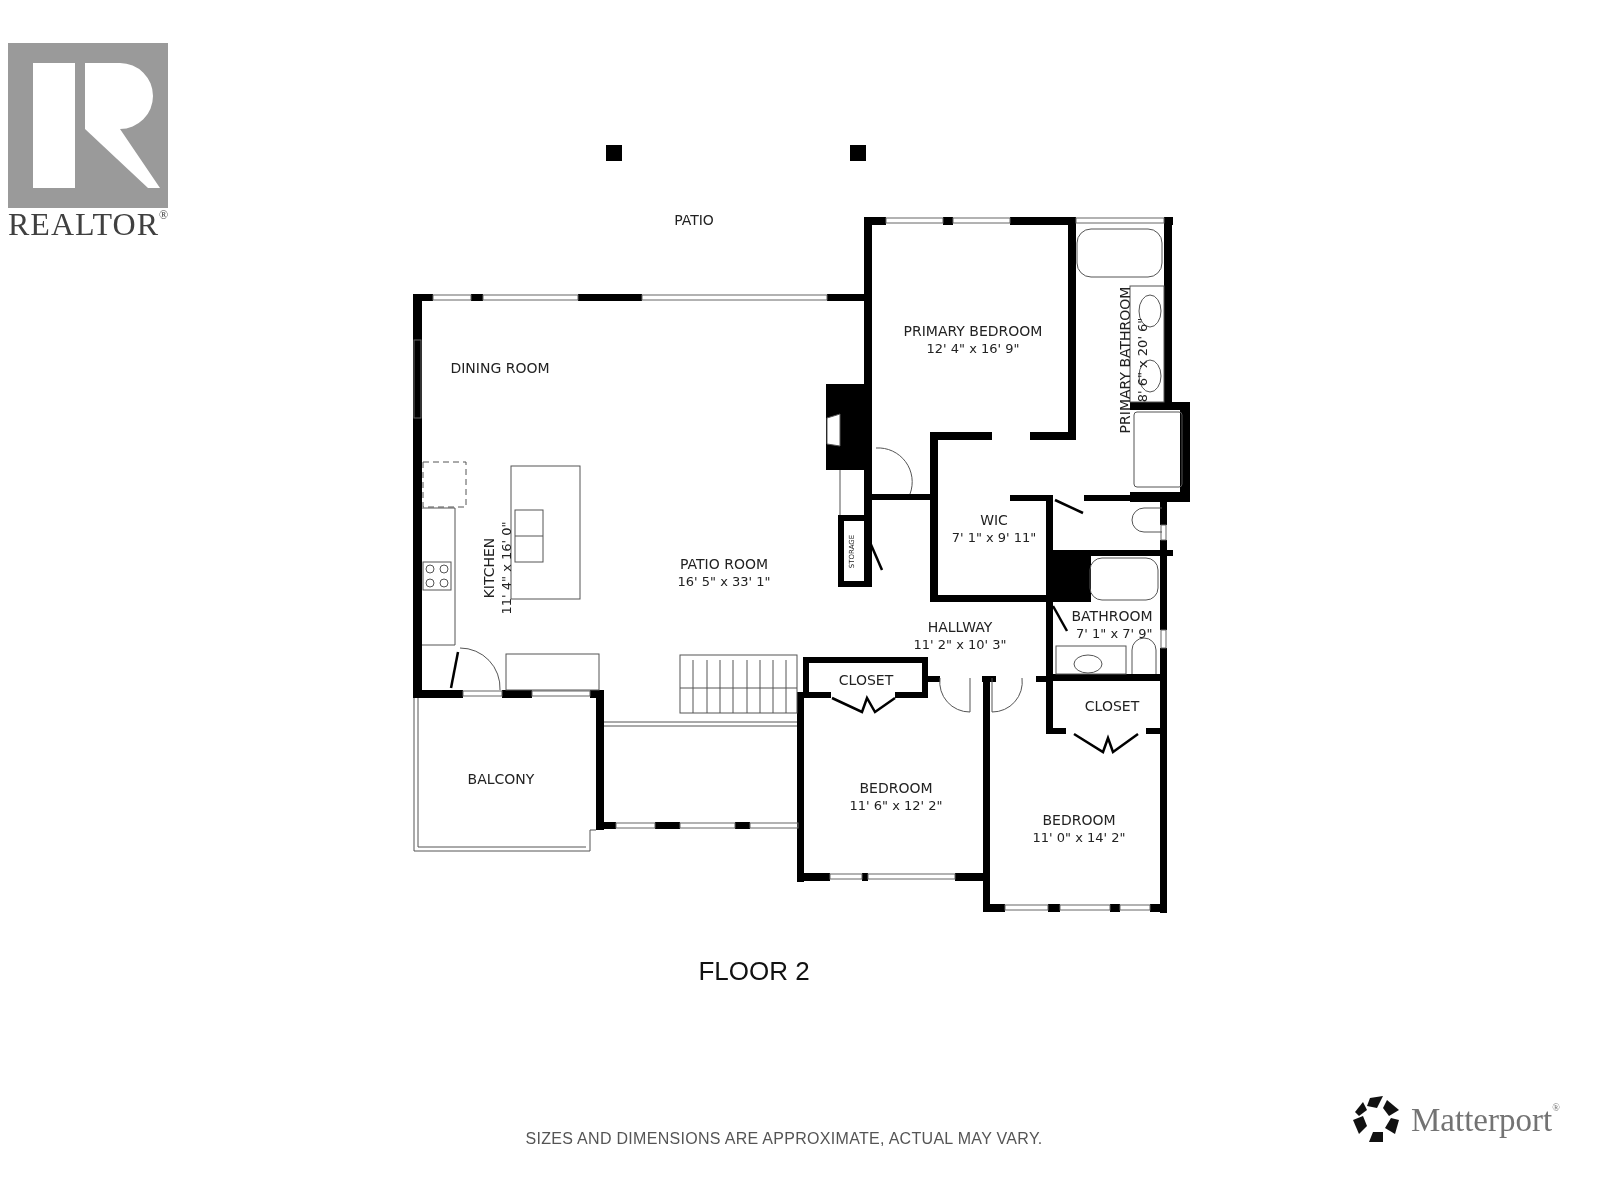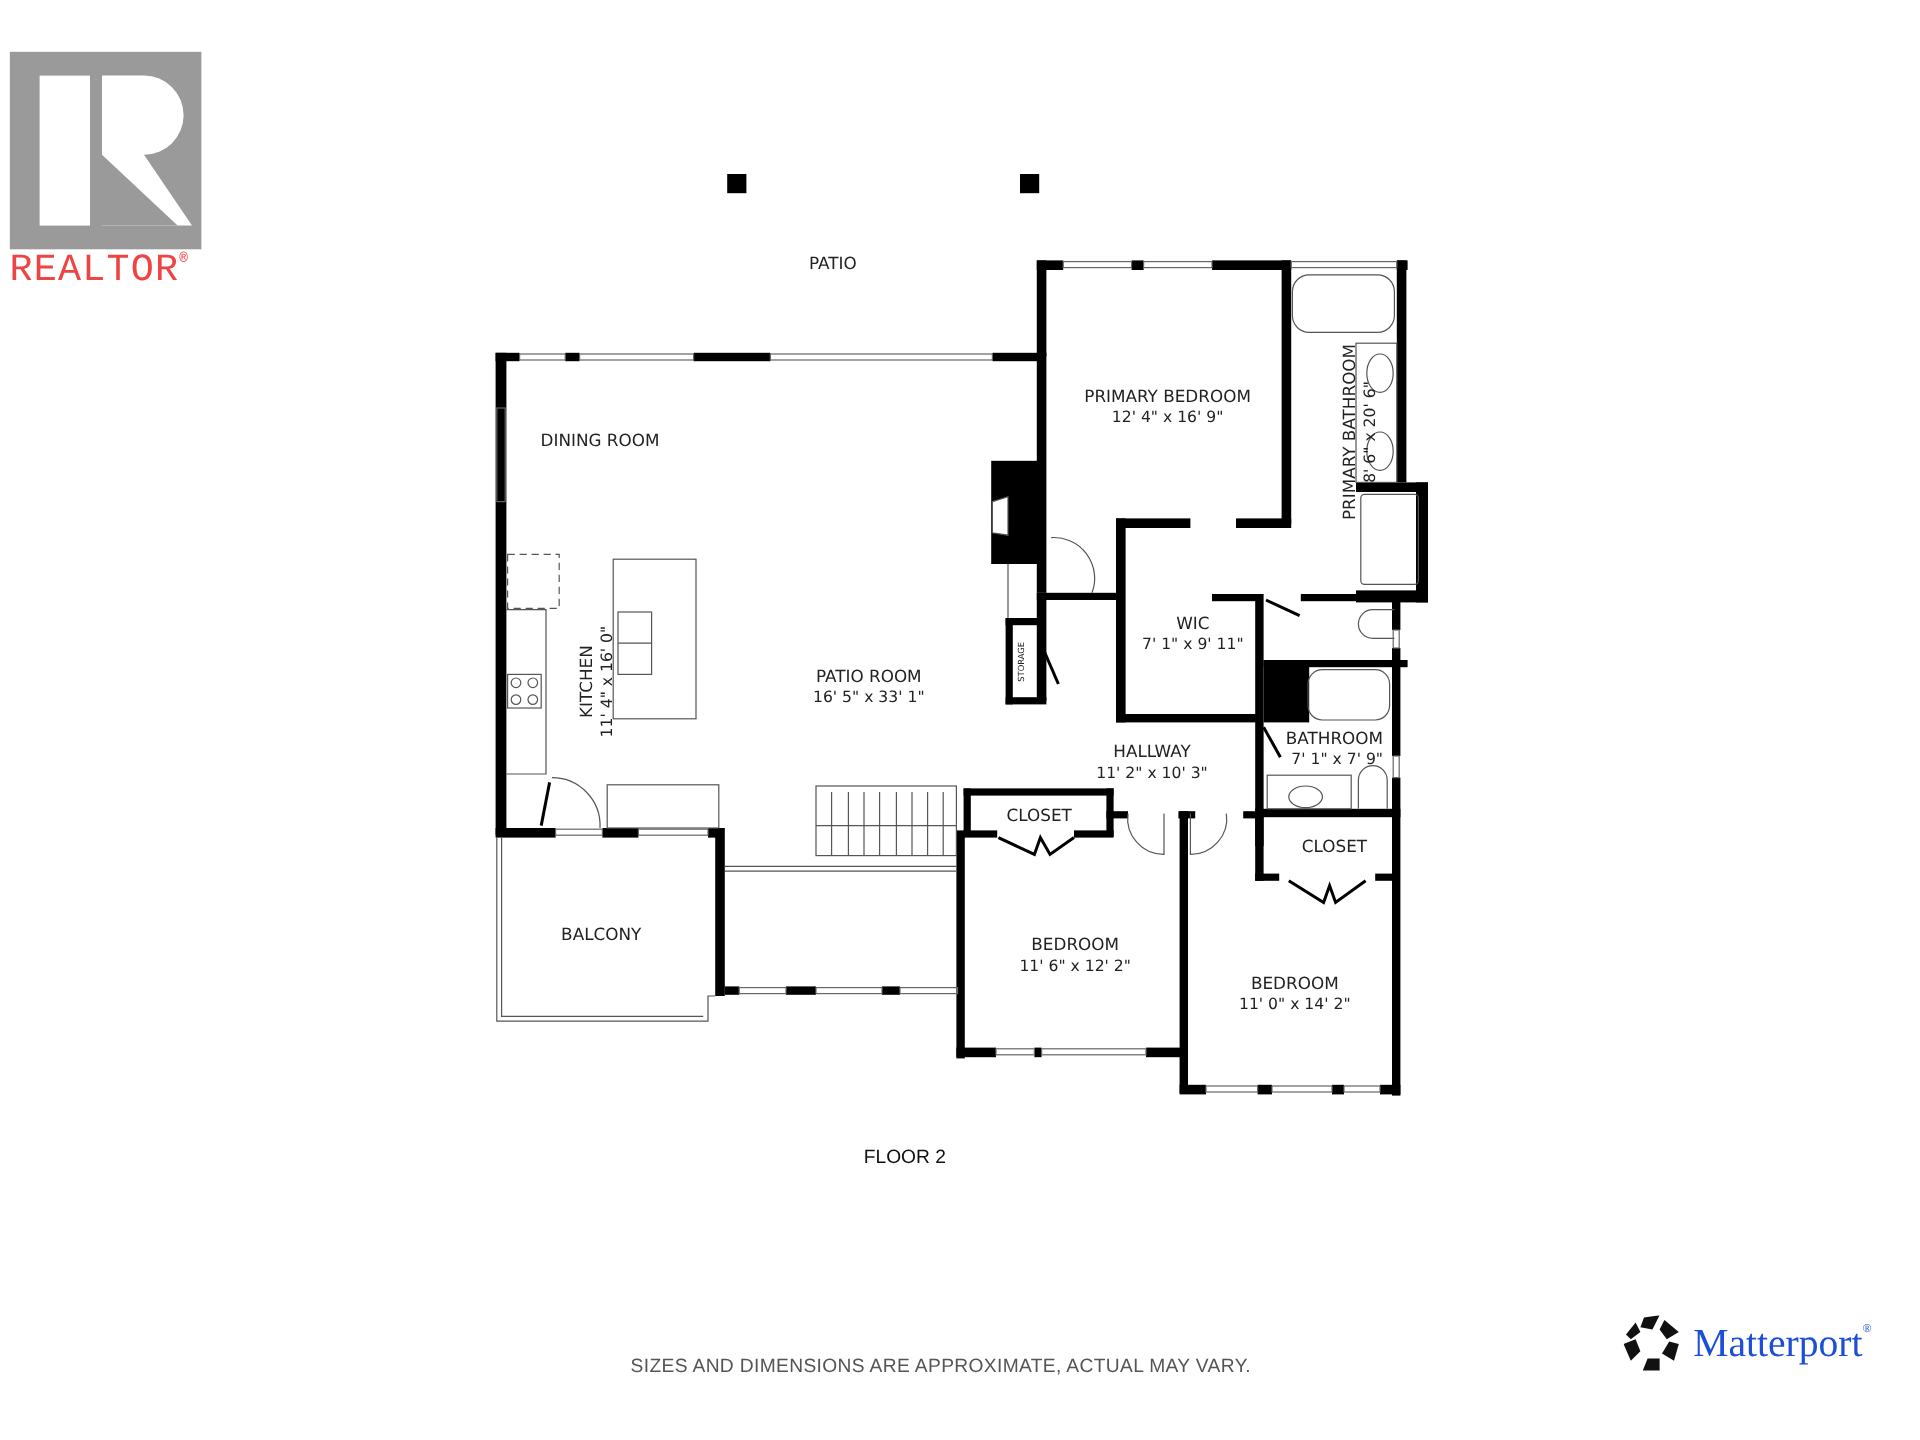--- a/index.html
+++ b/index.html
@@ -3,26 +3,26 @@
 <meta charset="utf-8">
 <style>
   html, body { margin:0; padding:0; background:#ffffff; }
   body { width:1600px; height:1200px; position:relative; overflow:hidden; font-family:"DejaVu Sans", sans-serif; color:#1a1a1a; }
   #plan { position:absolute; left:0; top:0; width:1600px; height:1200px; }
   .lbl { position:absolute; text-align:center; font-size:14px; line-height:17px; color:#222; white-space:nowrap; transform:translateX(-50%); }
   .lbl .dim { display:block; font-size:13px; }
   .vlbl { position:absolute; font-size:14px; line-height:17px; color:#222; white-space:nowrap; text-align:center; transform-origin:center center; }
   .vlbl .dim { display:block; font-size:13px; }
   .realtor-box { position:absolute; left:8px; top:43px; width:160px; height:165px; }
-  .realtor-text { position:absolute; left:8px; top:206px; font-size:32px; letter-spacing:1px; color:#ef4444; font-family:Liberation Mono, monospace; }
+  .realtor-text { position:absolute; left:8px; top:206px; font-size:32px; letter-spacing:1px; color:#404040; font-family:Liberation Serif, serif; }
   .realtor-text sup { font-size:12px; vertical-align:top; position:relative; top:2px; }
-  .floor-title { position:absolute; left:754px; top:956px; font-size:16px; color:#111; transform:translateX(-50%); white-space:nowrap; font-family:"Liberation Sans", sans-serif; }
+  .floor-title { position:absolute; left:754px; top:956px; font-size:26px; color:#111; transform:translateX(-50%); white-space:nowrap; font-family:"Liberation Sans", sans-serif; }
   .disclaimer { position:absolute; left:784px; top:1130px; font-size:16px; color:#555; transform:translateX(-50%); white-space:nowrap; letter-spacing:0.3px; font-family:"Liberation Sans", sans-serif; }
   .mp-brand { position:absolute; left:1353px; top:1096px; display:flex; align-items:center; gap:10px; }
-  .mp-name { font-family:"Liberation Serif", serif; font-size:33px; color:#1d4ed8;text-align:right; }
+  .mp-name { font-family:"Liberation Serif", serif; font-size:33px; color:#737373;text-align:right; }
   .mp-name sup { font-size:10px; vertical-align:top; }
 </style>
 </head>
 <body>
 
 <div class="realtor-box">
   <svg width="160" height="165" viewBox="0 0 160 165">
     <rect x="0" y="0" width="160" height="165" fill="#9a9a9a"></rect>
     <rect x="25" y="20" width="42" height="125" fill="#fff"></rect>
     <path d="M77 20 H112 A33 33 0 0 1 112 86 L152 145 H77 Z" fill="#fff"></path>

